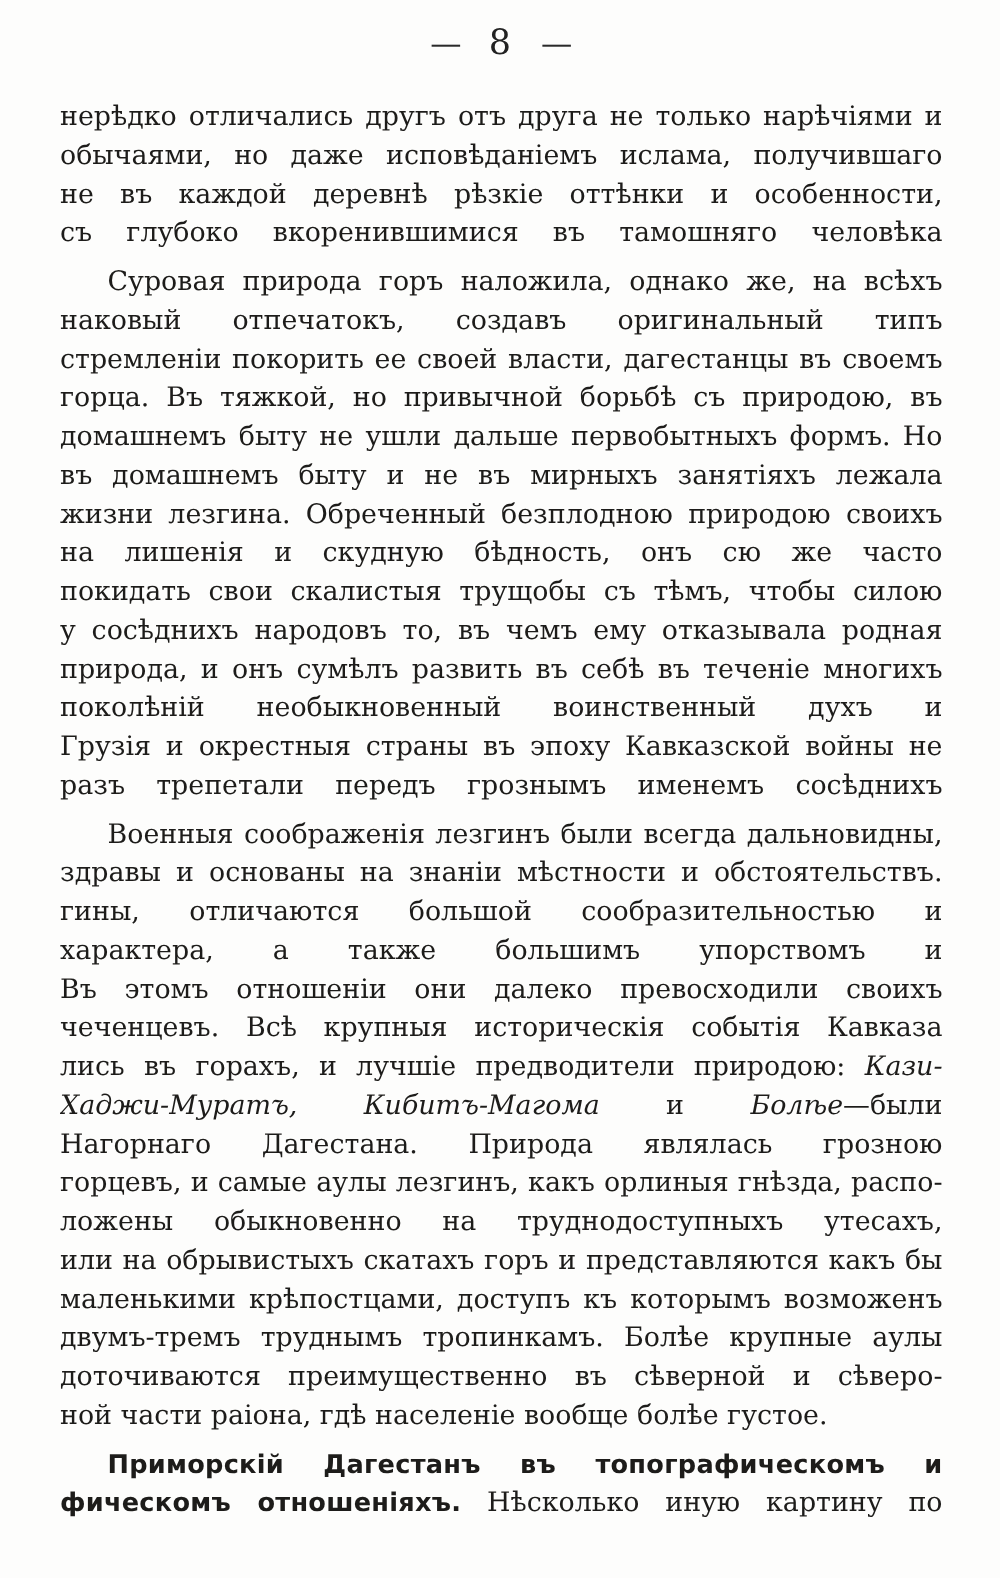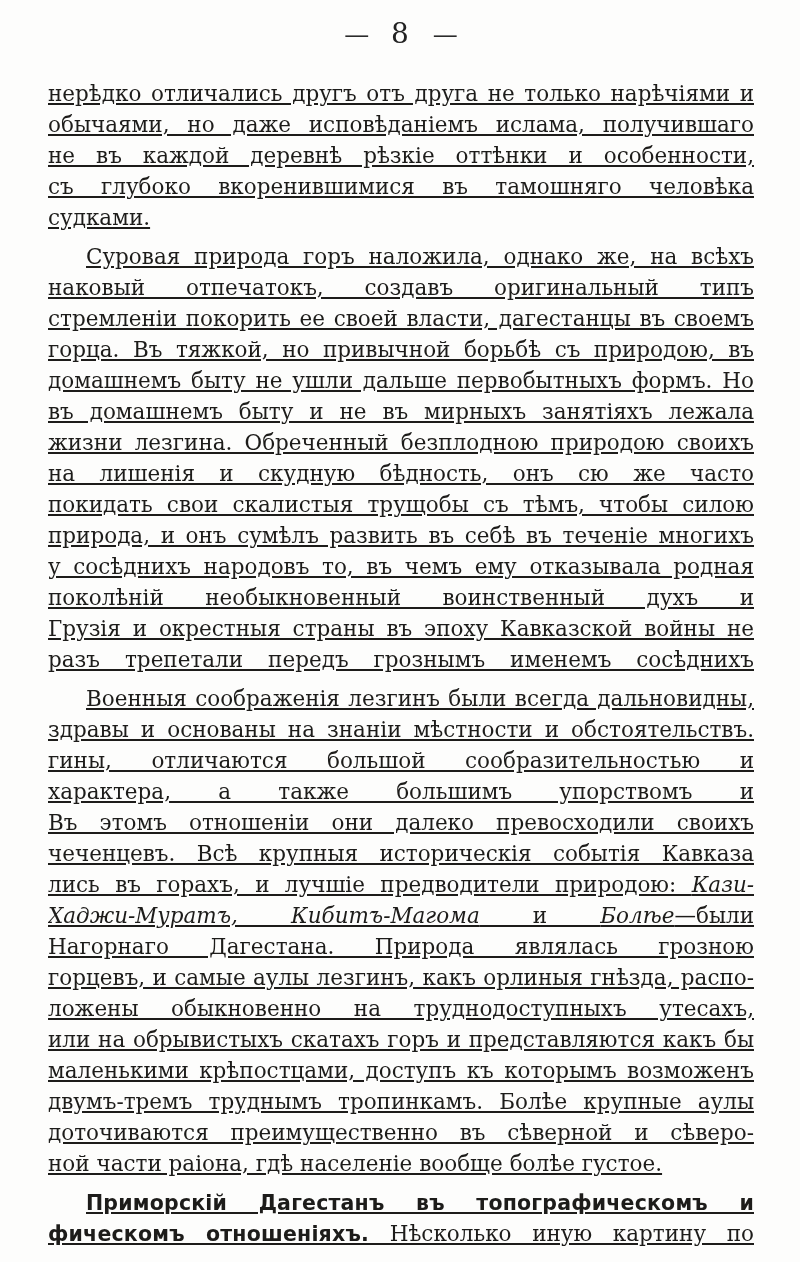--- a/index.html
+++ b/index.html
@@ -21,21 +21,20 @@
     height:36px;
     line-height:36px;
   }
   .header .dash { letter-spacing:-2px; color:#2a2a2a; }
   .header .pgnum { display:inline-block; margin:0 16px; font-size:28px; }
   .text-block {
     margin:26px 46px 12px 48px;
     font-size:21.5px;
     line-height:31px;
     text-rendering:optimizeLegibility;
-    text-decoration:underline;
   }
   .para { margin:0; }
   .para + .para { margin-top:8px; }
   .line {
     text-align:justify;
     text-align-last:justify;
     height:31px;
     white-space:nowrap;
     overflow:hidden;
   }
@@ -62,35 +61,34 @@
     <span class="dash">—</span>
   </div>
 
   <div class="text-block">
 
     <div class="para">
       <div class="line">нерѣдко отличались другъ отъ друга не только нарѣчіями и</div>
       <div class="line">обычаями, но даже исповѣданіемъ ислама, получившаго чуть</div>
       <div class="line">не въ каждой деревнѣ рѣзкіе оттѣнки и особенности, сообразно</div>
       <div class="line">съ глубоко вкоренившимися въ тамошняго человѣка предраз-</div>
-      <div class="line short">судками.</div>
     </div>
 
     <div class="para">
       <div class="line indent">Суровая природа горъ наложила, однако же, на всѣхъ оди-</div>
       <div class="line">наковый отпечатокъ, создавъ оригинальный типъ дагестанскаго</div>
       <div class="line">стремленіи покорить ее своей власти, дагестанцы въ своемъ</div>
       <div class="line">горца. Въ тяжкой, но привычной борьбѣ съ природою, въ</div>
       <div class="line">домашнемъ быту не ушли дальше первобытныхъ формъ. Но не</div>
       <div class="line">въ домашнемъ быту и не въ мирныхъ занятіяхъ лежала поэзія</div>
       <div class="line">жизни лезгина. Обреченный безплодною природою своихъ горъ</div>
       <div class="line">на лишенія и скудную бѣдность, онъ сю же часто понуждался</div>
       <div class="line">покидать свои скалистыя трущобы съ тѣмъ, чтобы силою взять</div>
+      <div class="line">у сосѣднихъ народовъ то, въ чемъ ему отказывала родная</div>
       <div class="line">природа, и онъ сумѣлъ развить въ себѣ въ теченіе многихъ</div>
-      <div class="line">у сосѣднихъ народовъ то, въ чемъ ему отказывала родная</div>
       <div class="line">поколѣній необыкновенный воинственный духъ и наклонности.</div>
       <div class="line">Грузія и окрестныя страны въ эпоху Кавказской войны не</div>
       <div class="line short">разъ трепетали передъ грознымъ именемъ сосѣднихъ горцевъ.</div>
     </div>
 
     <div class="para">
       <div class="line indent">Военныя соображенія лезгинъ были всегда дальновидны,</div>
       <div class="line">здравы и основаны на знаніи мѣстности и обстоятельствъ. Лез-</div>
       <div class="line">гины, отличаются большой сообразительностью и устойчивостью</div>
       <div class="line">характера, а также большимъ упорствомъ и рѣшительностью.</div>

